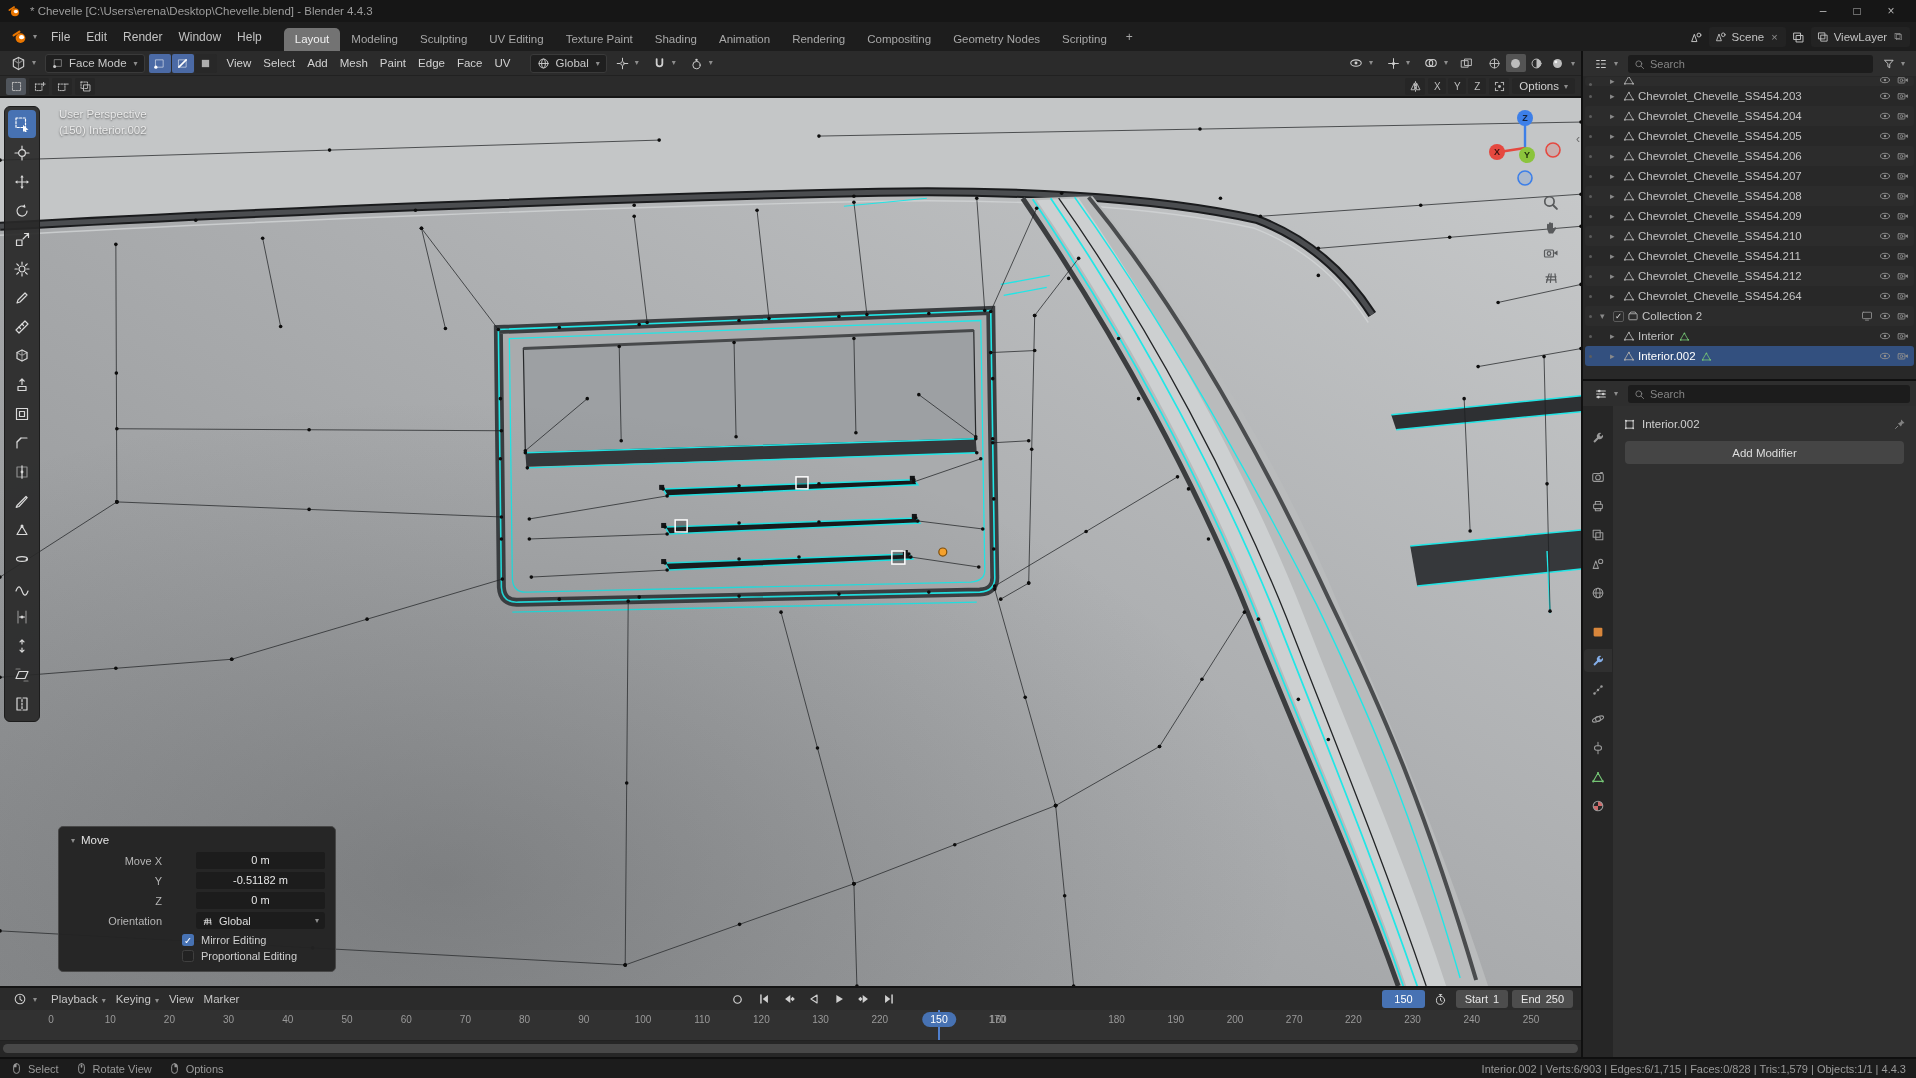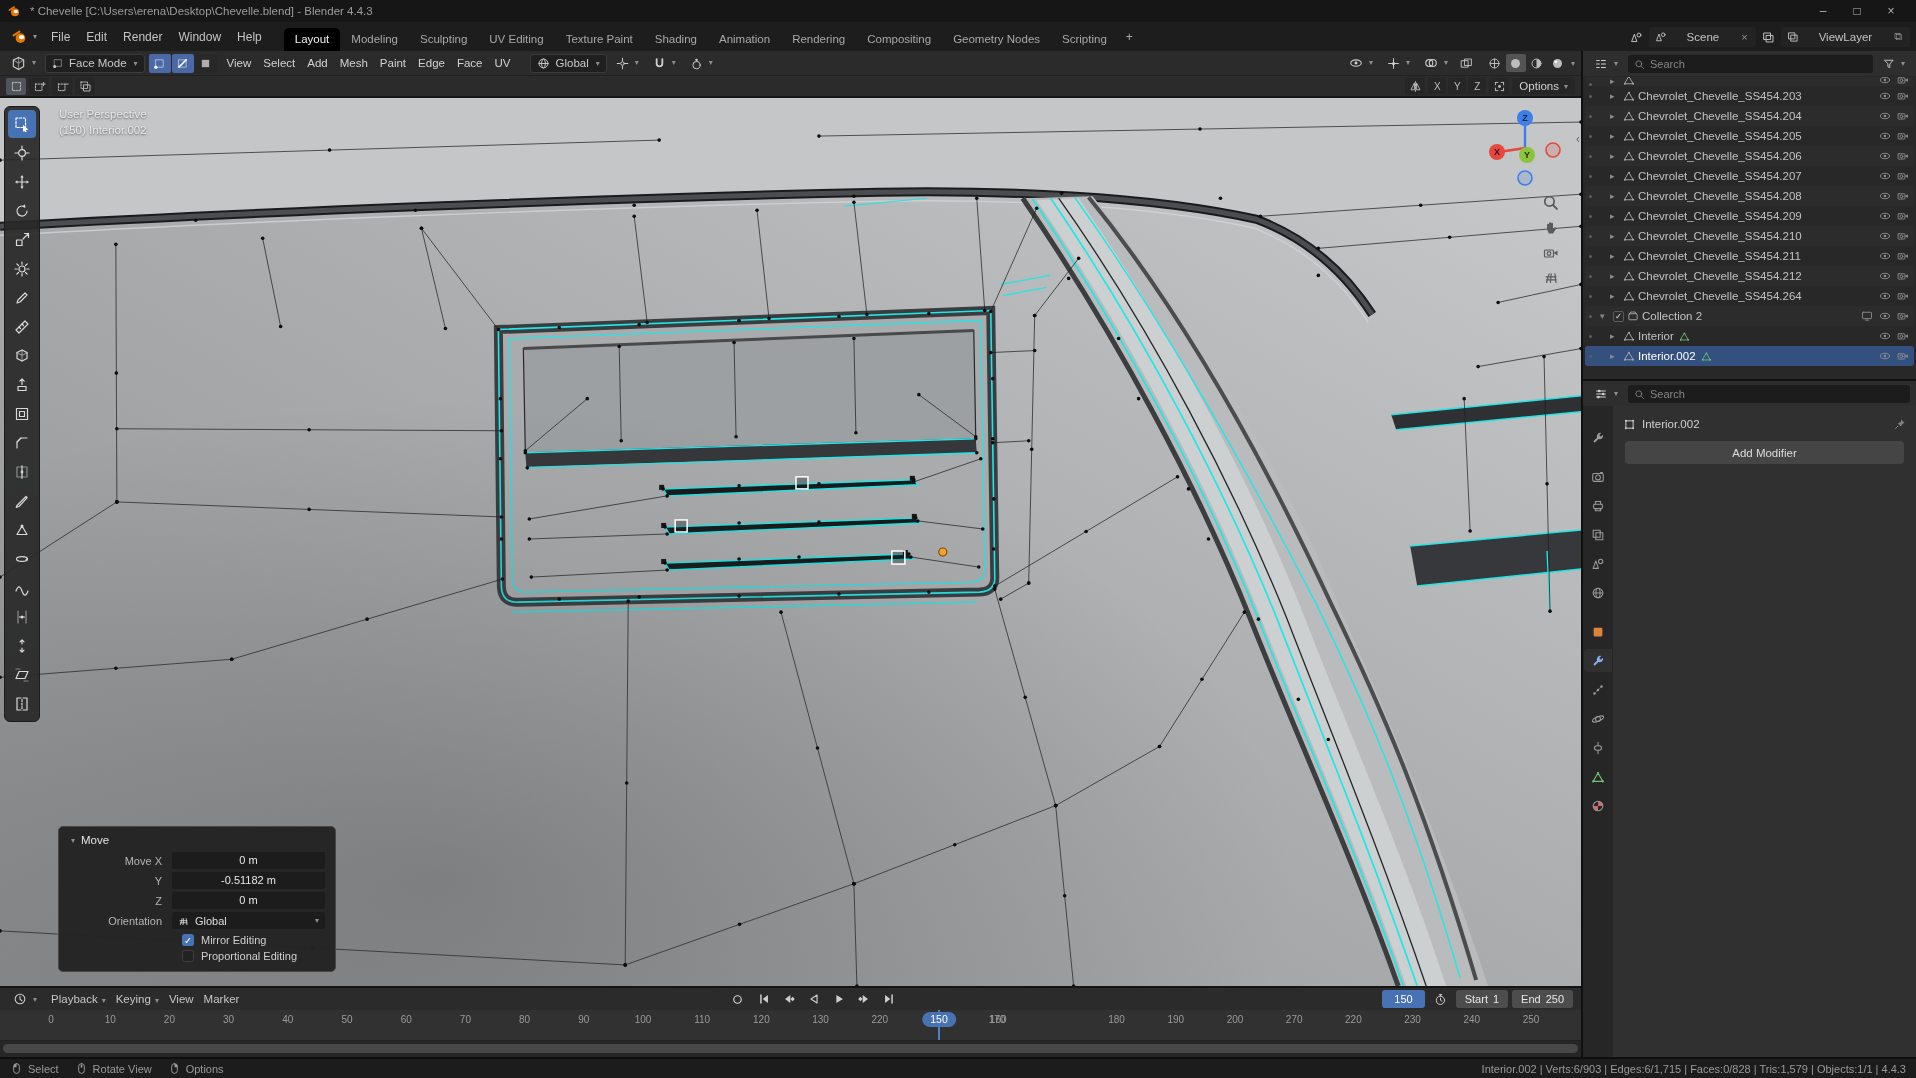--- a/index.html
+++ b/index.html
@@ -17,24 +17,24 @@
   .win-btn { width:34px; height:22px; display:flex; align-items:center; justify-content:center;
     color:#b5b5b5; font-size:12px; }
 
   
   .menubar { height:29px; background:#1d1d1d; display:flex; align-items:center;
     padding:0 6px; font-size:12px; color:#c3c3c3; flex:0 0 auto; }
   .logo-btn { display:flex; align-items:center; gap:2px; padding:0 6px; }
   .menu-item { padding:4px 8px; border-radius:3px; }
   .ws-tabs { display:flex; align-items:flex-end; height:29px; margin-left:14px; }
   .ws-tab { padding:5px 11px 6px; font-size:11.5px; color:#a8a8a8; border-radius:5px 5px 0 0; }
-  .ws-tab.active { background:#000000; color:#f0f0f0; }
+  .ws-tab.active { background:#737373; color:#f0f0f0; }
   .ws-add { padding:4px 8px; color:#a8a8a8; }
   .tb-right { margin-left:auto; display:flex; align-items:center; gap:6px; color:#c3c3c3; }
-  .tb-widget { display:flex; align-items:center; gap:20px; background:#232323; border-radius:3px;
+  .tb-widget { display:flex; align-items:center; gap:5px; background:#232323; border-radius:3px;
     height:20px; padding:0 6px; font-size:11.5px; }
   .tb-x { color:#8f8f8f; font-size:11px; padding:0 2px; }
 
   
   .main { flex:1; min-height:0; display:flex; gap:2px; background:#101010; }
   .left-col { width:1581px; display:flex; flex-direction:column; min-height:0; }
   .right-col { flex:1; display:flex; flex-direction:column; gap:2px; min-height:0; }
 
   
   .vp-header { height:25px; background:#2b2b2b; display:flex; align-items:center;
@@ -76,21 +76,21 @@
 
   .nav-gizmo { position:absolute; right:16px; top:10px; width:80px; height:80px; }
   .vp-sideicons { position:absolute; right:22px; top:96px; display:flex; flex-direction:column;
     gap:9px; color:#585a5c; align-items:center; }
 
   
   .op-panel { position:absolute; left:58px; bottom:14px; width:278px;
     background:rgba(35,35,35,.97); border:1px solid #474747; border-radius:5px;
     padding:7px 10px 9px; font-size:11.5px; color:#cfcfcf; }
   .op-title { display:flex; align-items:center; gap:6px; color:#e2e2e2; margin-bottom:5px; }
-  .op-row { display:flex; align-items:center; height:19px; margin:1px 0; }
+  .op-row { display:flex; align-items:center; height:19px; margin:1px 0;gap:24px; }
   .op-label { width:103px; text-align:right; padding-right:10px; color:#b5b5b5; font-size:11px; }
   .op-value { flex:1; background:#1c1c1c; border-radius:2px; text-align:center; color:#e6e6e6;
     height:17px; line-height:17px; font-size:11px; }
   .op-dd { flex:1; background:#1c1c1c; border-radius:3px; display:flex; align-items:center;
     gap:6px; padding:0 6px; height:17px; font-size:11px; color:#dedede; }
   .op-check-row { display:flex; align-items:center; gap:7px; margin:4px 0 0 113px; font-size:11px; }
   .chk { width:12px; height:12px; border-radius:2.5px; background:#4772b3; color:#fff;
     font-size:9.5px; display:flex; align-items:center; justify-content:center; }
   .chk.off { background:#222; border:1px solid #3f3f3f; color:transparent; }
 

